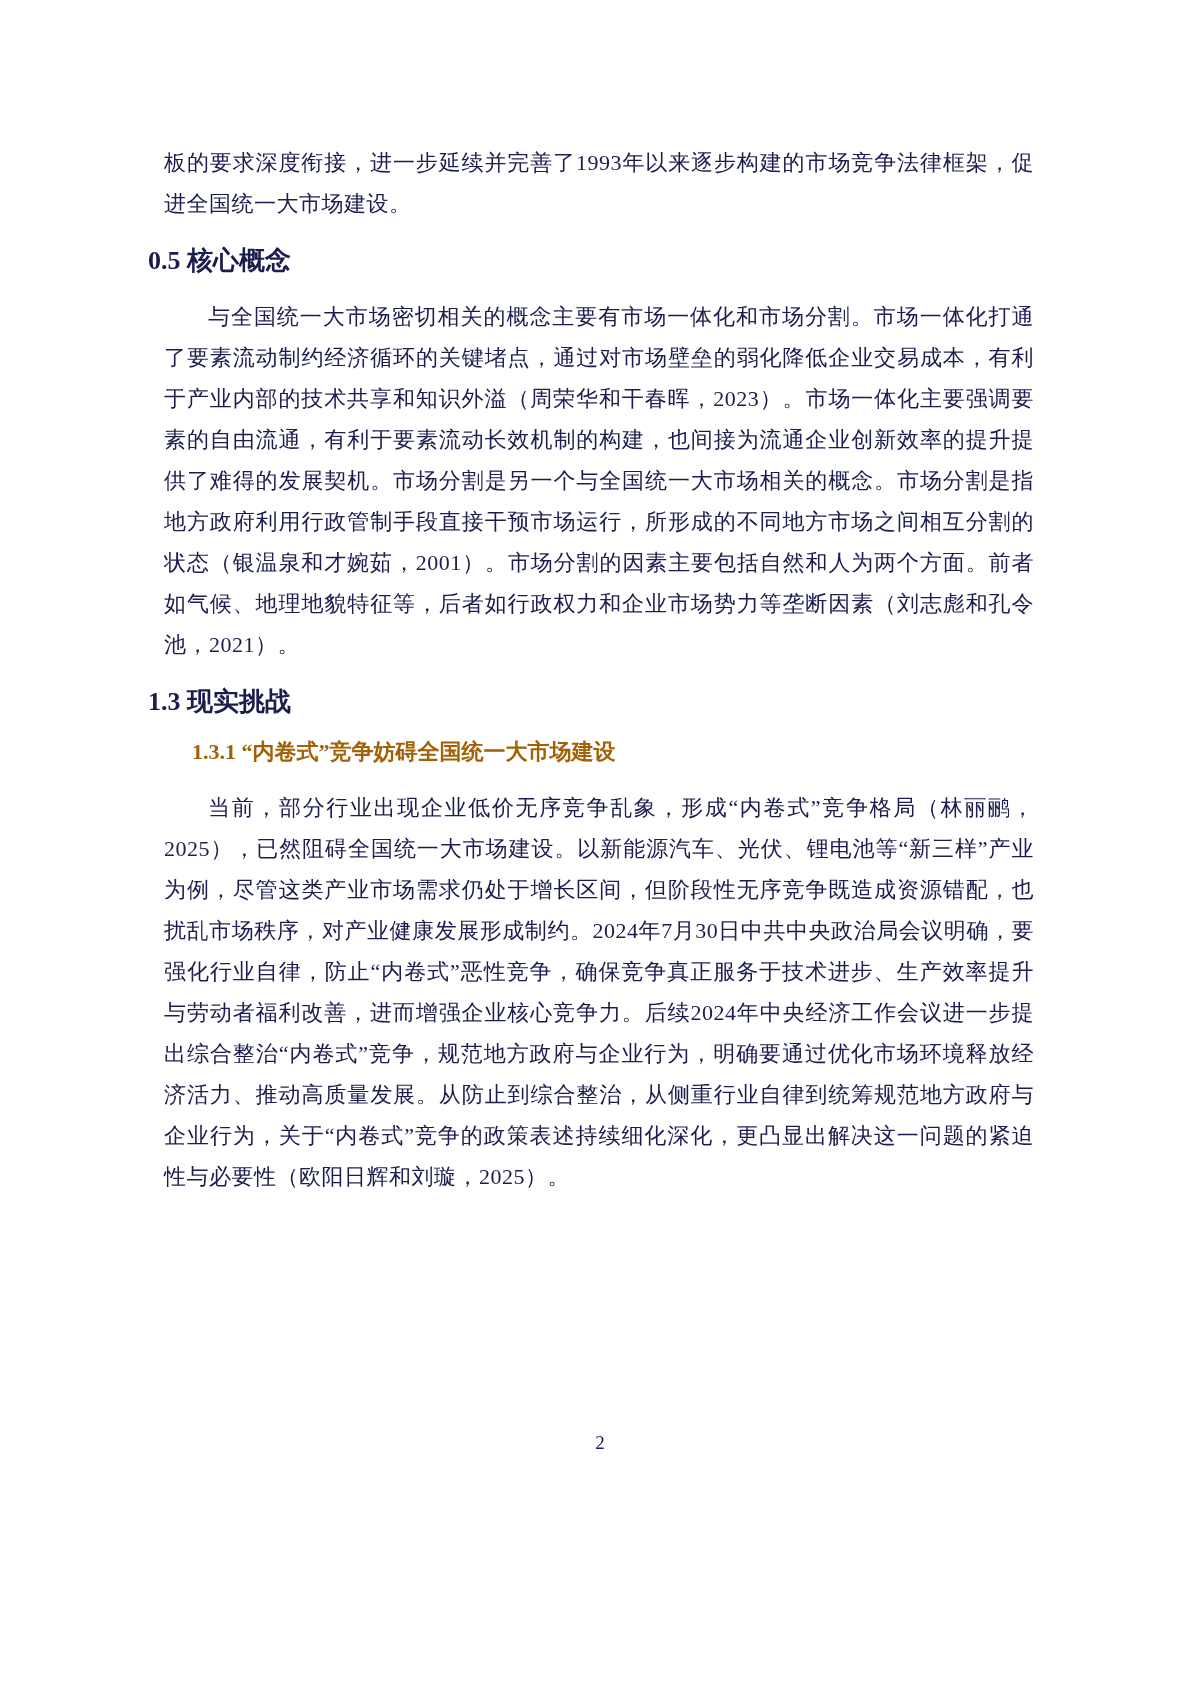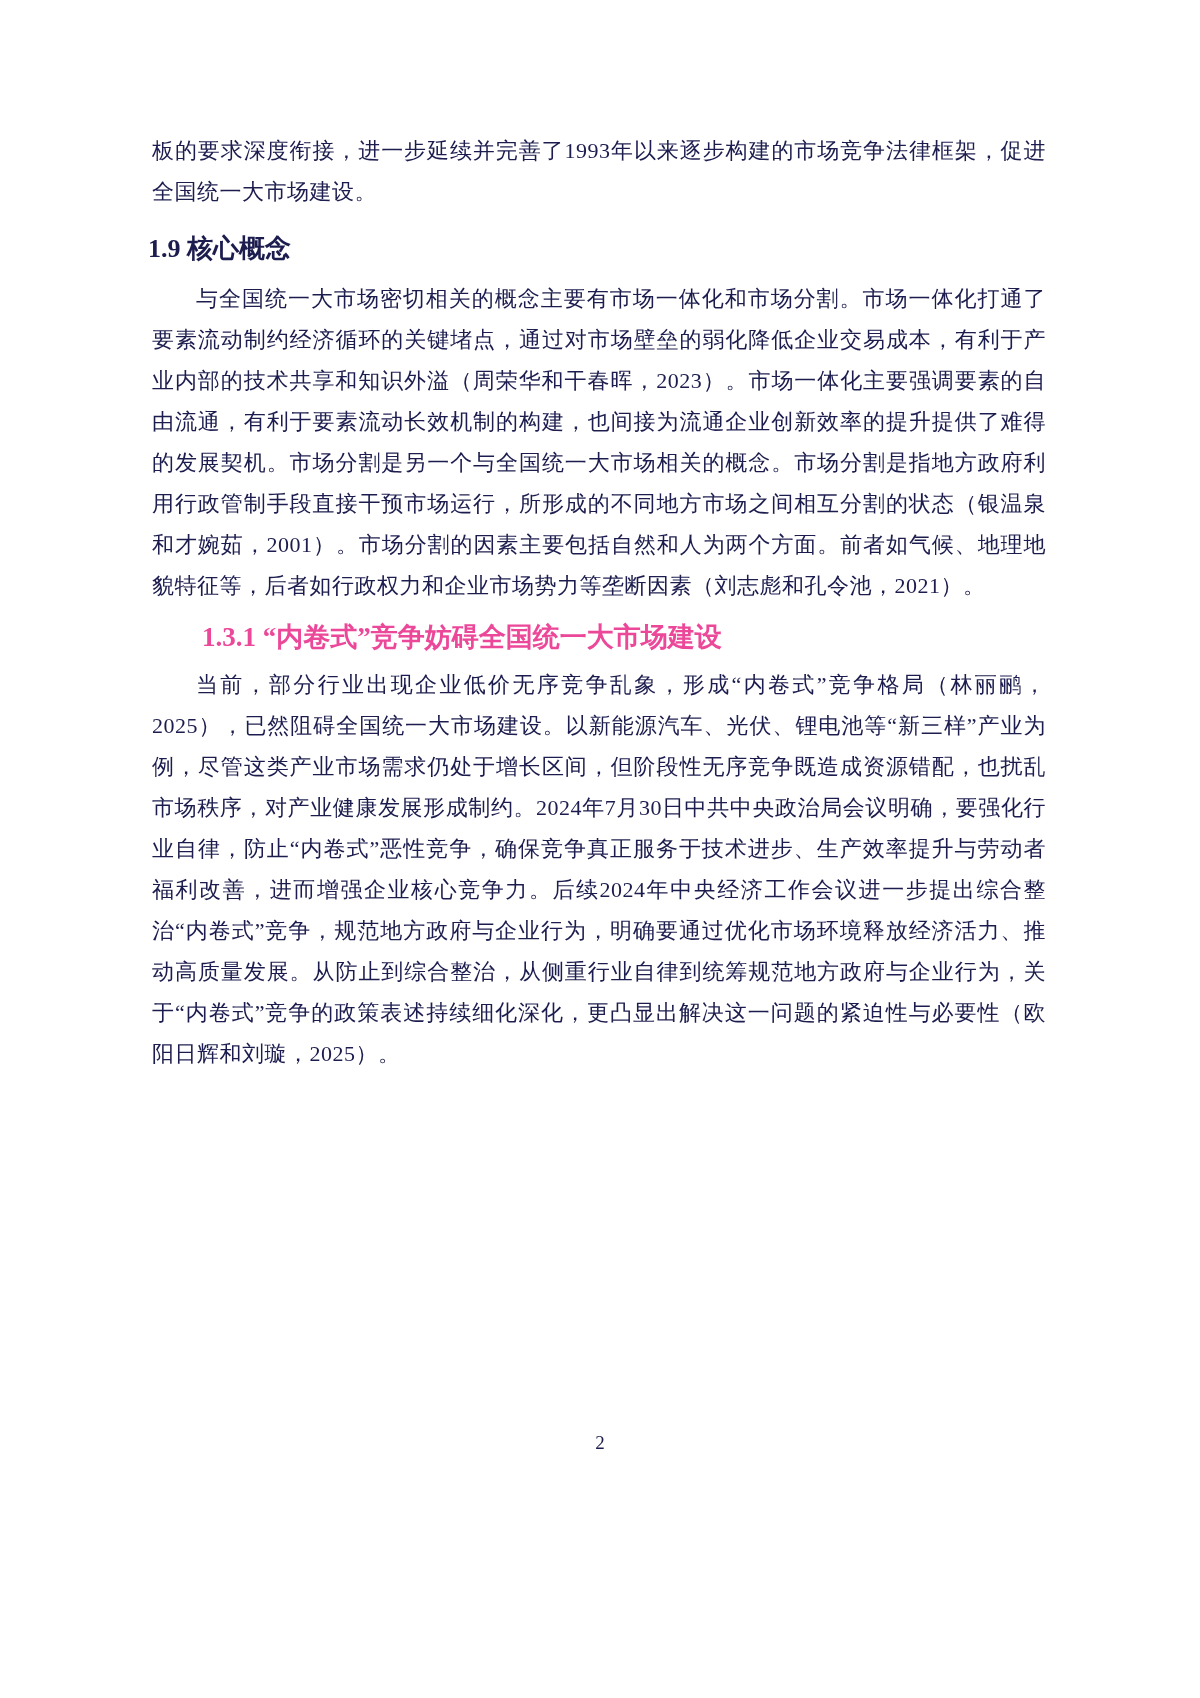--- a/index.html
+++ b/index.html
@@ -19,63 +19,64 @@
     box-sizing: border-box;
     background: #ffffff;
     padding: 126px 150px 0 148px;
     color: #1c1c4e;
     overflow: hidden;
   }
   .body-text {
     font-size: 22px;
     line-height: 41px;
     text-align: justify;
-    margin: 4px;
+    margin: 16px;
     letter-spacing: 0.5px;
   }
   .body-text.indent {
     text-indent: 2em;
   }
   h2.heading {
     font-size: 26px;
     font-weight: bold;
     margin: 18px 0 10px 0;
     line-height: 38px;
     color: #1c1c4e;
   }
   h3.sub-heading {
-    font-size: 27px;
+    font-size: 22px;
     font-weight: bold;
     margin: 12px 0 8px 0;
     padding-left: 2em;
     line-height: 38px;
-    color: #ec4899;
+    color: #a16207;
   }
   .page-number {
     position: absolute;
     top: 1432px;
     left: 0;
     width: 100%;
     text-align: center;
     font-size: 19px;
     color: #1c1c4e;
   }
 </style>
 </head>
 <body>
 
 <div class="page">
 
   <p class="body-text">板的要求深度衔接，进一步延续并完善了1993年以来逐步构建的市场竞争法律框架，促进全国统一大市场建设。</p>
 
-  <h2 class="heading">1.9 核心概念</h2>
+  <h2 class="heading">0.5 核心概念</h2>
 
   <p class="body-text indent">与全国统一大市场密切相关的概念主要有市场一体化和市场分割。市场一体化打通了要素流动制约经济循环的关键堵点，通过对市场壁垒的弱化降低企业交易成本，有利于产业内部的技术共享和知识外溢（周荣华和干春晖，2023）。市场一体化主要强调要素的自由流通，有利于要素流动长效机制的构建，也间接为流通企业创新效率的提升提供了难得的发展契机。市场分割是另一个与全国统一大市场相关的概念。市场分割是指地方政府利用行政管制手段直接干预市场运行，所形成的不同地方市场之间相互分割的状态（银温泉和才婉茹，2001）。市场分割的因素主要包括自然和人为两个方面。前者如气候、地理地貌特征等，后者如行政权力和企业市场势力等垄断因素（刘志彪和孔令池，2021）。</p>
 
 
+  <h2 class="heading">1.3 现实挑战</h2>
 
   <h3 class="sub-heading">1.3.1 “内卷式”竞争妨碍全国统一大市场建设</h3>
 
   <p class="body-text indent">当前，部分行业出现企业低价无序竞争乱象，形成“内卷式”竞争格局（林丽鹂，2025），已然阻碍全国统一大市场建设。以新能源汽车、光伏、锂电池等“新三样”产业为例，尽管这类产业市场需求仍处于增长区间，但阶段性无序竞争既造成资源错配，也扰乱市场秩序，对产业健康发展形成制约。2024年7月30日中共中央政治局会议明确，要强化行业自律，防止“内卷式”恶性竞争，确保竞争真正服务于技术进步、生产效率提升与劳动者福利改善，进而增强企业核心竞争力。后续2024年中央经济工作会议进一步提出综合整治“内卷式”竞争，规范地方政府与企业行为，明确要通过优化市场环境释放经济活力、推动高质量发展。从防止到综合整治，从侧重行业自律到统筹规范地方政府与企业行为，关于“内卷式”竞争的政策表述持续细化深化，更凸显出解决这一问题的紧迫性与必要性（欧阳日辉和刘璇，2025）。</p>
 
   <div class="page-number">2</div>
 
 </div>
 
 </body></html>

